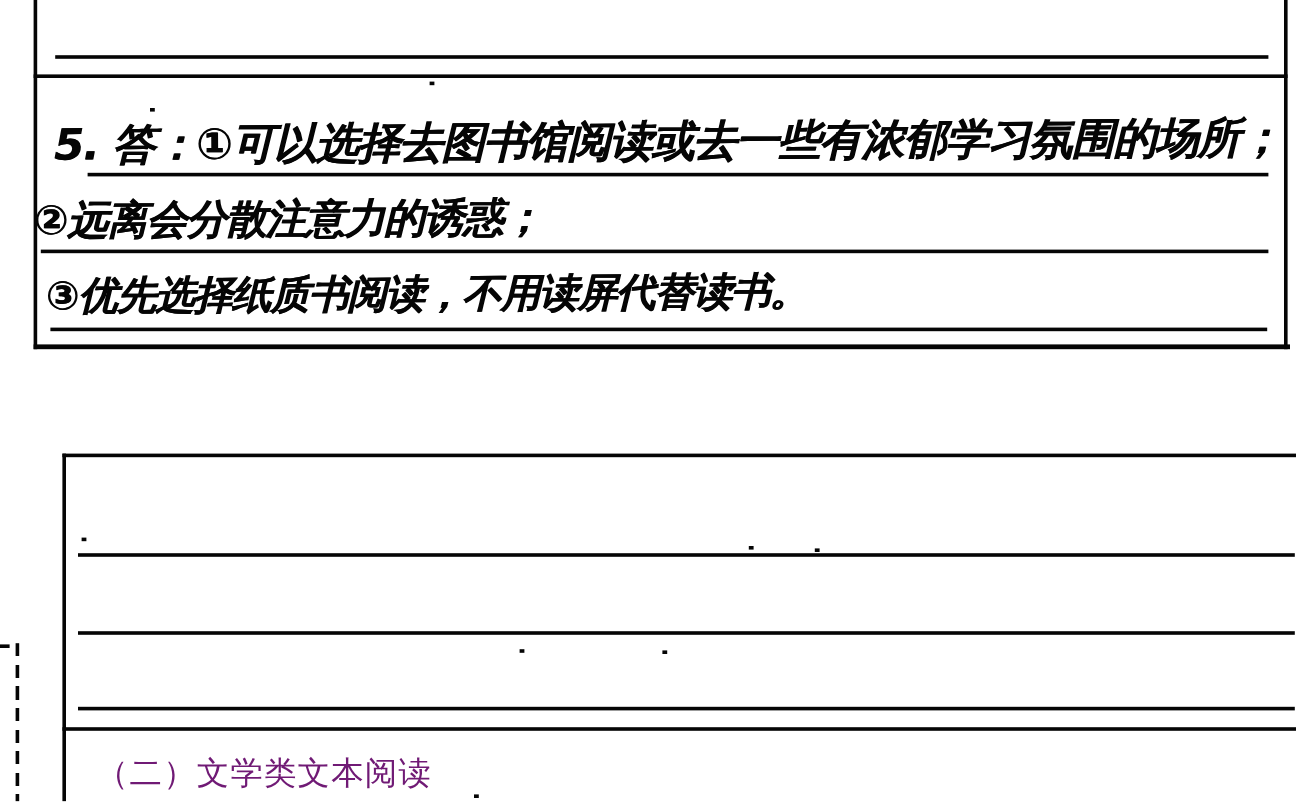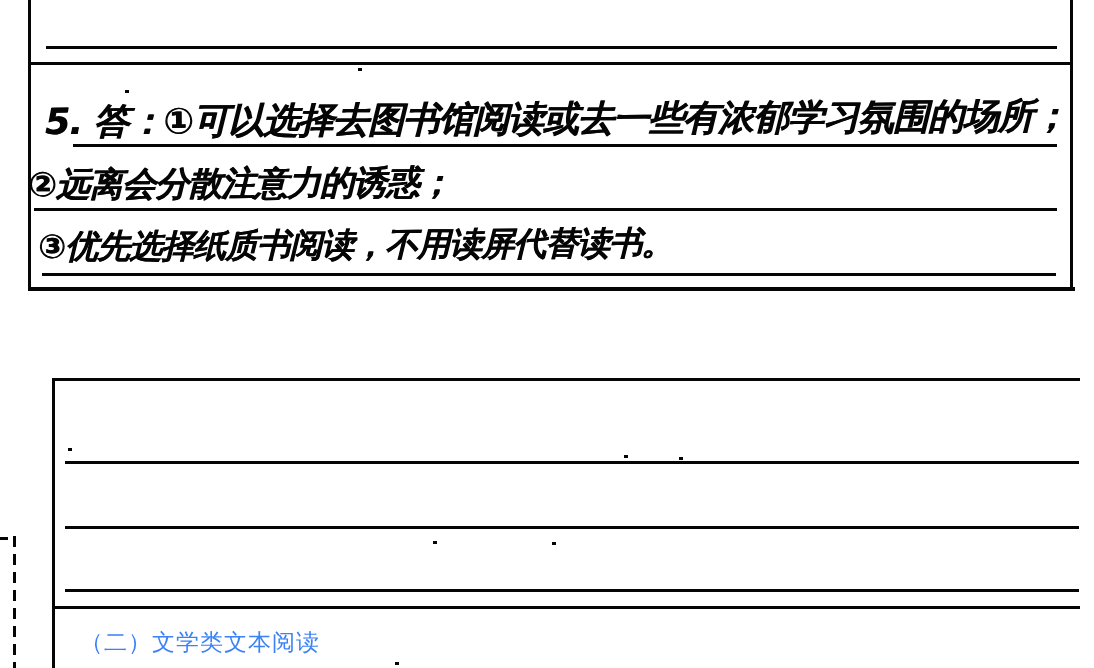--- a/index.html
+++ b/index.html
@@ -31,23 +31,23 @@
     text-shadow: 0.6px 0 0 #050505;
     letter-spacing: -1px;
   }
   .hw-line-1 { left: 45px;  top: 101px; font-size: 36px; }
   .hw-line-2 { left: 28px;  top: 166px; font-size: 34px; }
   .hw-line-3 { left: 38px;  top: 228px; font-size: 33px; }
   .printed-heading {
     position: absolute;
     left: 80px;
     top: 630px;
-    color: #3b82f6;
+    color: #701a75;
     font-family: "Liberation Serif", "DejaVu Serif", serif;
-    font-size: 23px;
+    font-size: 27px;
     line-height: 1.1;
     letter-spacing: 1px;
     white-space: nowrap;
   }
   .dashed-vline {
     position: absolute;
     left: 13px;
     top: 536px;
     width: 3px;
     height: 132px;

